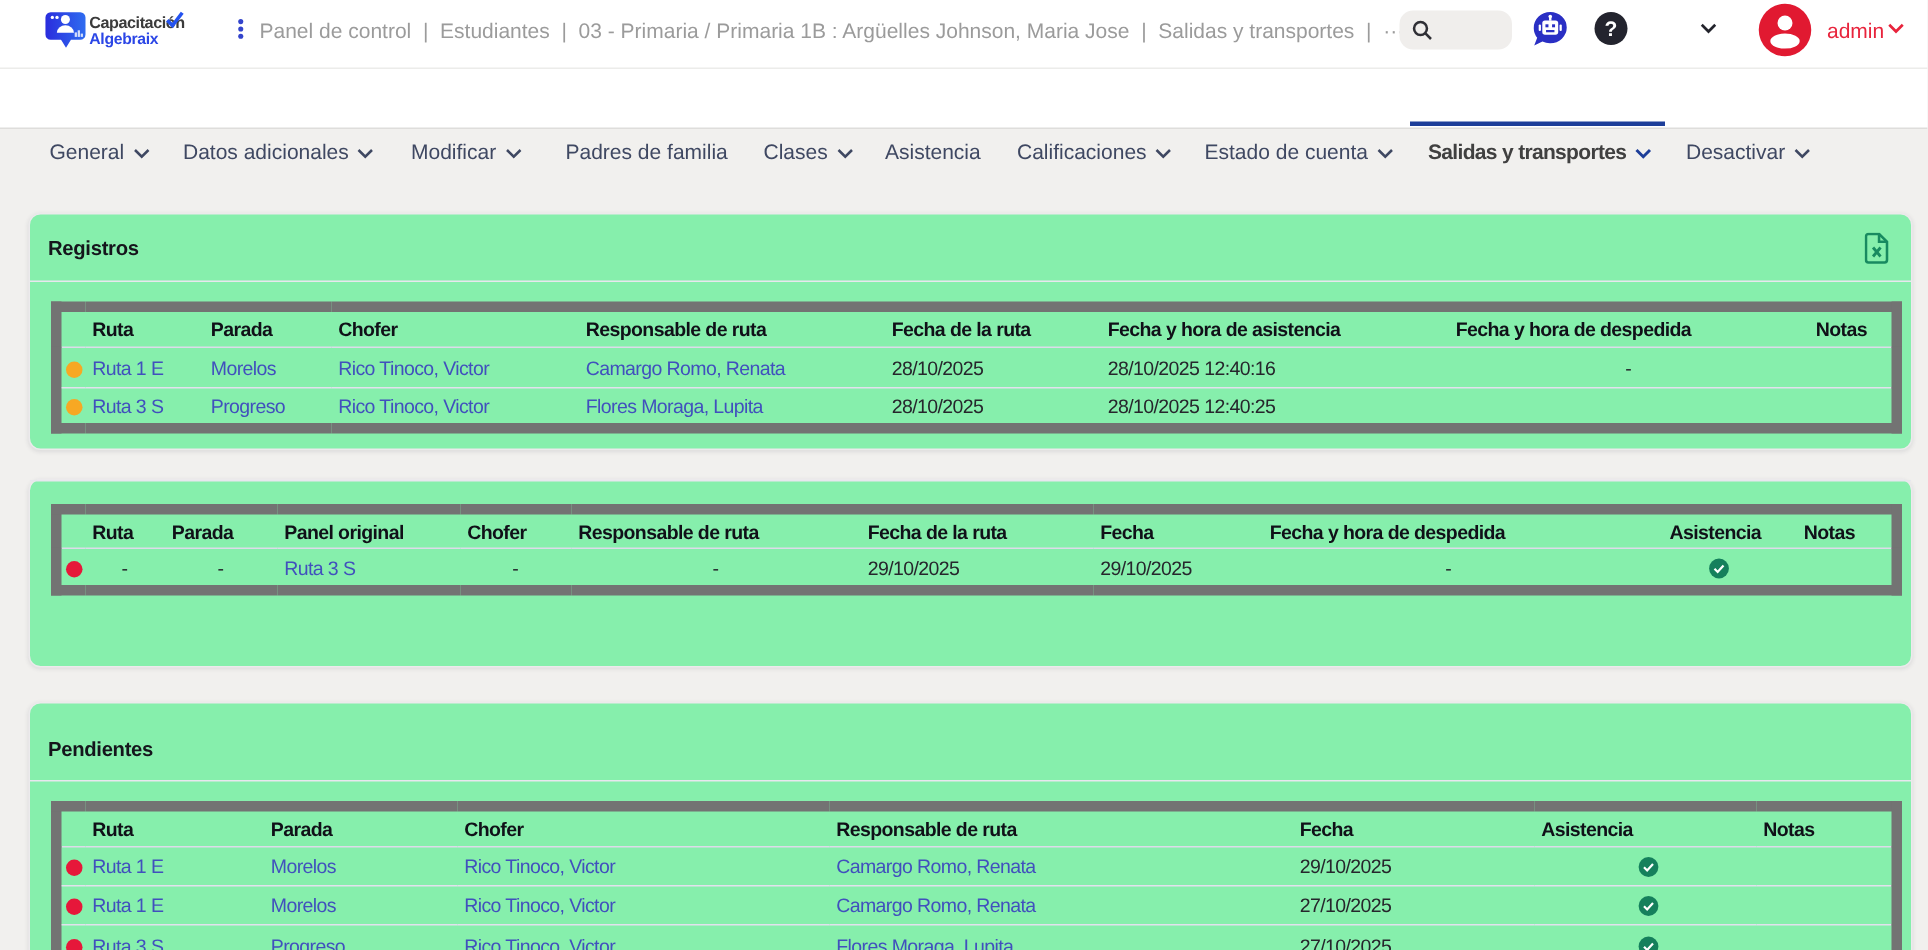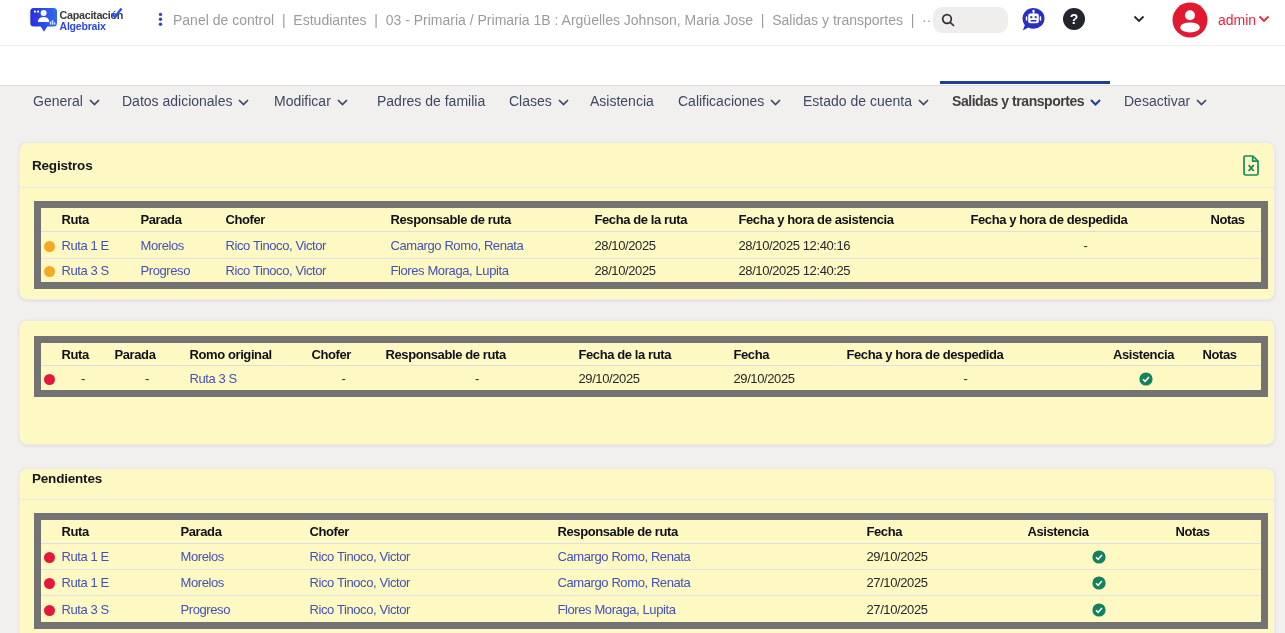--- a/index.html
+++ b/index.html
@@ -12,21 +12,21 @@
   .crumb { position:absolute; top:12px; font-size:14px; color:#9b9b9b; white-space:nowrap; }
   .nav-item { position:absolute; top:61px; font-size:14px; color:#3f4862; white-space:nowrap;margin-top:32px; }
   .nav-item svg { margin-left:2px; }
   .nav-active { color:#404040; font-weight:bold; letter-spacing:-0.45px; }
   .underline { position:absolute; left:940px; top:81px; width:170px; height:3px; background:#1d3e99; }
   .search { position:absolute; left:933px; top:7px; width:75px; height:26px; background:#f0eeec; border-radius:9px; }
   .help { position:absolute; left:1063px; top:8px; width:22px; height:22px; border-radius:50%;
     background:#23242e; color:#fff; font-weight:bold; font-size:14px; text-align:center; line-height:22px; }
   .lang { position:absolute; left:1108px; top:12px; font-size:14px; color:#23242c;margin-top:32px; }
   .admin { position:absolute; left:1218px; top:12px; font-size:14px; color:#e8243c;text-align:right; }
-  .card { position:absolute; left:19px; width:1256px; background:#fef9c3; border-radius:8px;
+  .card { position:absolute; left:19px; width:1256px; background:#86efac; border-radius:8px;
     border:1px solid #eceaec; box-shadow:0 1px 3px rgba(40,40,60,0.10); }
   .card-title { font-size:13.5px; font-weight:bold; color:#15151c; letter-spacing:-0.2px; padding:15px 14px 14px 12px; }
   .card-div { height:1px; background:#e8e7ee; }
   table { border-collapse:collapse; table-layout:fixed; width:1227px; margin:13px 14px 14px 14px;
     font-size:13px; letter-spacing:-0.4px; }
   th, td { font-weight:normal; height:27px; padding:0 0 0 5px; text-align:left; overflow:hidden;
     white-space:nowrap; vertical-align:middle; }
   th { font-weight:bold; color:#101018; }
   td { color:#26262c;margin-top:38px; }
   tbody tr { border-top:1px solid #e2e1ed; }
@@ -222,21 +222,21 @@
         <col style="width:113px">
         <col style="width:248px">
         <col style="width:108px">
         <col style="width:67px">
       </colgroup>
     <thead>
         <tr>
       <th></th>
           <th>Ruta</th>
           <th>Parada</th>
-          <th>Romo original</th>
+          <th>Panel original</th>
           <th>Chofer</th>
           <th>Responsable de ruta</th>
           <th>Fecha de la ruta</th>
           <th>Fecha</th>
           <th>Fecha y hora de despedida</th>
           <th class="c">Asistencia</th>
           <th>Notas</th>
     </tr>
       </thead>
     <tbody>
@@ -256,21 +256,21 @@
               <path d="M4 7.2 l2.1 2.1 L10 5" stroke="#fff" stroke-width="1.5" fill="none"></path>
             </svg>
       </td>
           <td></td>
         </tr>
     </tbody>
   </table>
 </div>
 
 <div class="card" style="top:468px; height:190px;">
-  <div class="card-title" style="padding:2px 14px 13px 12px">Pendientes</div>
+  <div class="card-title" style="padding:23px 14px 13px 12px">Pendientes</div>
   <div class="card-div"></div>
   <table class="t3">
     <colgroup>
         <col style="width:19px">
         <col style="width:119px">
         <col style="width:129px">
         <col style="width:248px">
         <col style="width:309px">
         <col style="width:161px">
         <col style="width:148px">

